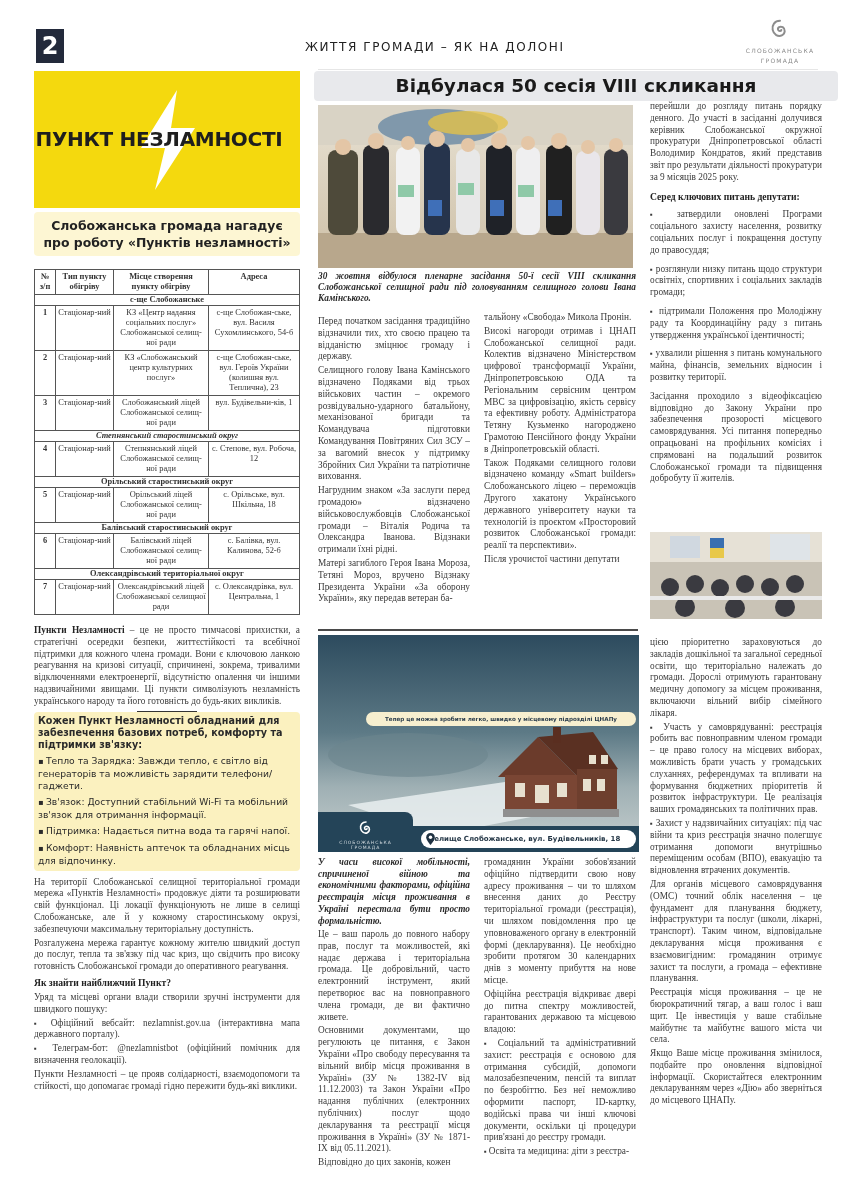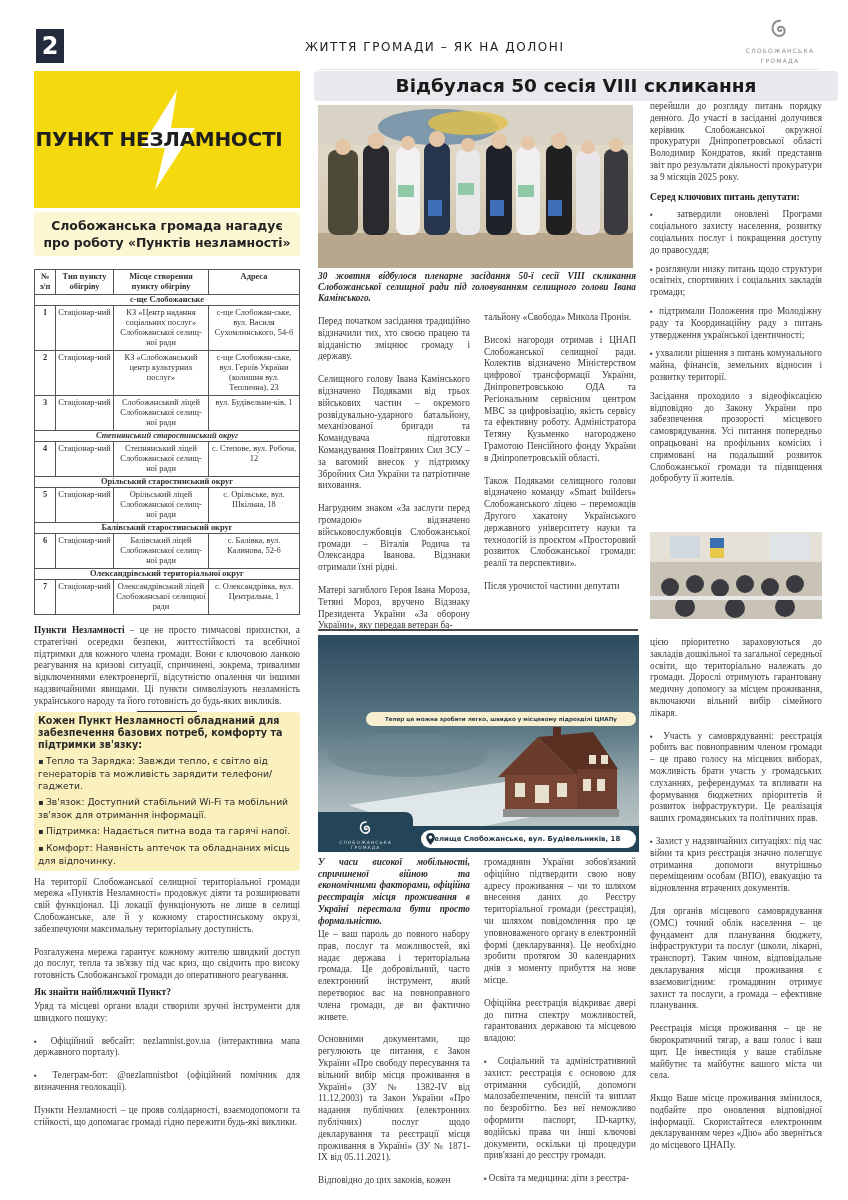--- a/index.html
+++ b/index.html
@@ -22,21 +22,21 @@
   #subbanner { margin-top: 4px; height: 44px; background: #fdf6d3; border-radius: 4px; text-align: center; font-family: "DejaVu Sans", sans-serif; font-weight: bold; font-size: 12.4px; line-height: 17px; padding-top: 5px; color: #222; }
 
   table.pts { margin-top: 13px; width: 266px; border-collapse: collapse; font-size: 8.4px; line-height: 10px; color: #333; border: 1.5px solid #555; }
   table.pts th, table.pts td { border: 1px solid #555; padding: 2px 2px; text-align: center; vertical-align: top; font-family: Liberation Serif, serif; }
   table.pts th { font-weight: bold; }
   table.pts td.num { font-weight: bold; width: 21px; }
   table.pts td.sect { font-weight: bold; padding: 0; }
   table.pts td.sect.it { font-style: italic; }
 
   .p { font-size: 9.3px; line-height: 11.8px; text-align: justify; color: #3a3a3a; }
-  .p + .p { margin-top: 11px; }
+  .p + .p { margin-top: 2px; }
   #left-intro { margin-top: 10px; }
   #left-intro b { color: #222; }
   #left-sep { width: 60px; height: 1px; background: #333; margin: 3px auto 0; }
   #equip { margin-top: 0; background: #fbf1bf; border-radius: 4px; padding: 3px 4px 4px; font-family: "DejaVu Sans", sans-serif; font-size: 9.2px; line-height: 12px; color: #2a2a2a; }
   #equip .eh { font-weight: bold; font-size: 9.6px; margin-bottom: 4px; }
   #equip .ei { margin-top: 4px; }
   #left-body { margin-top: 6px; }
   .qh { font-weight: bold; font-size: 9.6px; color: #222; margin-top: 4px; }
   .bul::before { content: "▪ "; font-size: 8px; }
 

